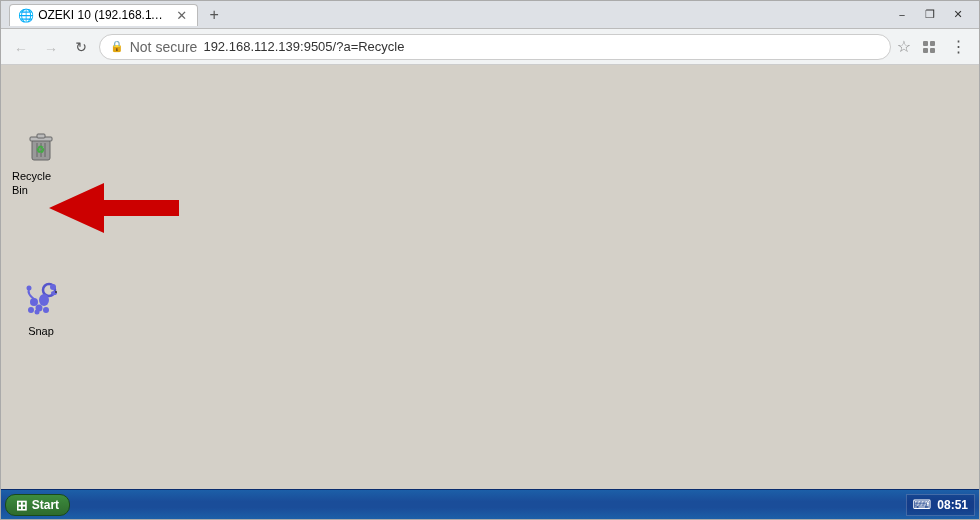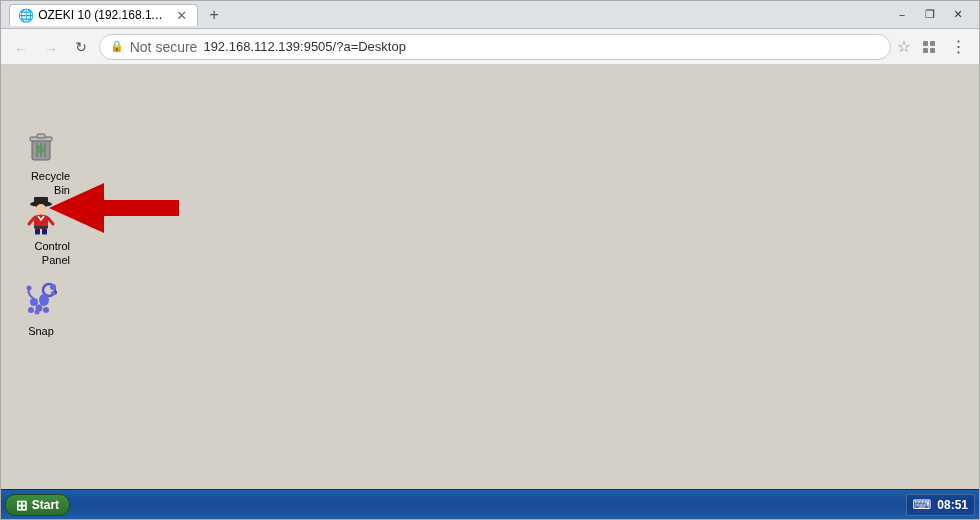--- a/index.html
+++ b/index.html
@@ -116,21 +116,21 @@
       padding: 4px;
     }
     .icon-img {
       width: 42px; height: 42px;
       display: flex; align-items: center; justify-content: center;
     }
     .icon-label {
       margin-top: 2px;
       font-size: 11px;
       color: #000;
-      text-align: right;
+      text-align: left;
       line-height: 1.3;
       padding: 1px 2px;
     }
 
     
     
     
 
     
     .red-arrow {
@@ -193,21 +193,21 @@
     </div>
   </div>
 
   <div class="address-bar">
     <div class="nav-btn disabled">←</div>
     <div class="nav-btn disabled">→</div>
     <div class="nav-btn">↻</div>
     <div class="address-input-wrap">
       <span class="lock-icon">🔒</span>
       <span style="font-size:14px; color:#666;">Not secure</span>
-      <span class="address-text">192.168.112.139:9505/?a=Desktop</span>
+      <span class="address-text">192.168.112.139:9505/?a=Recycle</span>
     </div>
     <span class="star-btn">☆</span>
     <div class="ext-btn">
       <svg width="16" height="16" viewBox="0 0 16 16" fill="none">
         <rect x="2" y="2" width="5" height="5" rx="1" fill="#888"></rect>
         <rect x="9" y="2" width="5" height="5" rx="1" fill="#888"></rect>
         <rect x="2" y="9" width="5" height="5" rx="1" fill="#888"></rect>
         <rect x="9" y="9" width="5" height="5" rx="1" fill="#888"></rect>
       </svg>
     </div>
@@ -229,45 +229,20 @@
           <line x1="15" y1="17" x2="15" y2="31" stroke="#666" stroke-width="1"></line>
           <line x1="19" y1="17" x2="19" y2="31" stroke="#666" stroke-width="1"></line>
           <line x1="23" y1="17" x2="23" y2="31" stroke="#666" stroke-width="1"></line>
 
           <text x="14" y="27" font-size="10" fill="#4a4" font-weight="bold">♻</text>
         </svg>
       </div>
       <span class="icon-label">Recycle Bin</span>
     </div>
 
-    <div class="desktop-icon" style="top:125px; left:5px;">
-      <div class="icon-img">
-        <svg width="40" height="42" viewBox="0 0 40 42" xmlns="http://www.w3.org/2000/svg">
-
-          <ellipse cx="20" cy="10" rx="11" ry="3" fill="#222"></ellipse>
-
-          <rect x="13" y="3" width="14" height="8" rx="1" fill="#222"></rect>
-
-          <circle cx="20" cy="15" r="5" fill="#f5c5a0"></circle>
-
-          <path d="M13 22 Q20 19 27 22 L27 34 Q20 36 13 34 Z" fill="#cc2222"></path>
-
-          <path d="M17 22 L20 26 L23 22" fill="none" stroke="#fff" stroke-width="1.5"></path>
-
-          <rect x="13" y="32" width="14" height="2.5" fill="#333"></rect>
-
-          <rect x="14" y="34.5" width="5" height="6" rx="1" fill="#1a1a6e"></rect>
-          <rect x="21" y="34.5" width="5" height="6" rx="1" fill="#1a1a6e"></rect>
-
-          <line x1="13" y1="24" x2="8" y2="30" stroke="#cc2222" stroke-width="3" stroke-linecap="round"></line>
-          <line x1="27" y1="24" x2="32" y2="30" stroke="#cc2222" stroke-width="3" stroke-linecap="round"></line>
-        </svg>
-      </div>
-      <span class="icon-label">Control Panel</span>
-    </div>
 
     <div class="desktop-icon" style="top:210px; left:5px;">
       <div class="icon-img">
         <svg width="40" height="40" viewBox="0 0 40 40" xmlns="http://www.w3.org/2000/svg">
 
           <circle cx="28" cy="10" r="6" fill="none" stroke="#5555cc" stroke-width="2.5"></circle>
 
           <circle cx="32" cy="7" r="3" fill="#6666dd"></circle>
 
           <ellipse cx="33" cy="13" rx="3" ry="2" fill="#6666dd"></ellipse>

